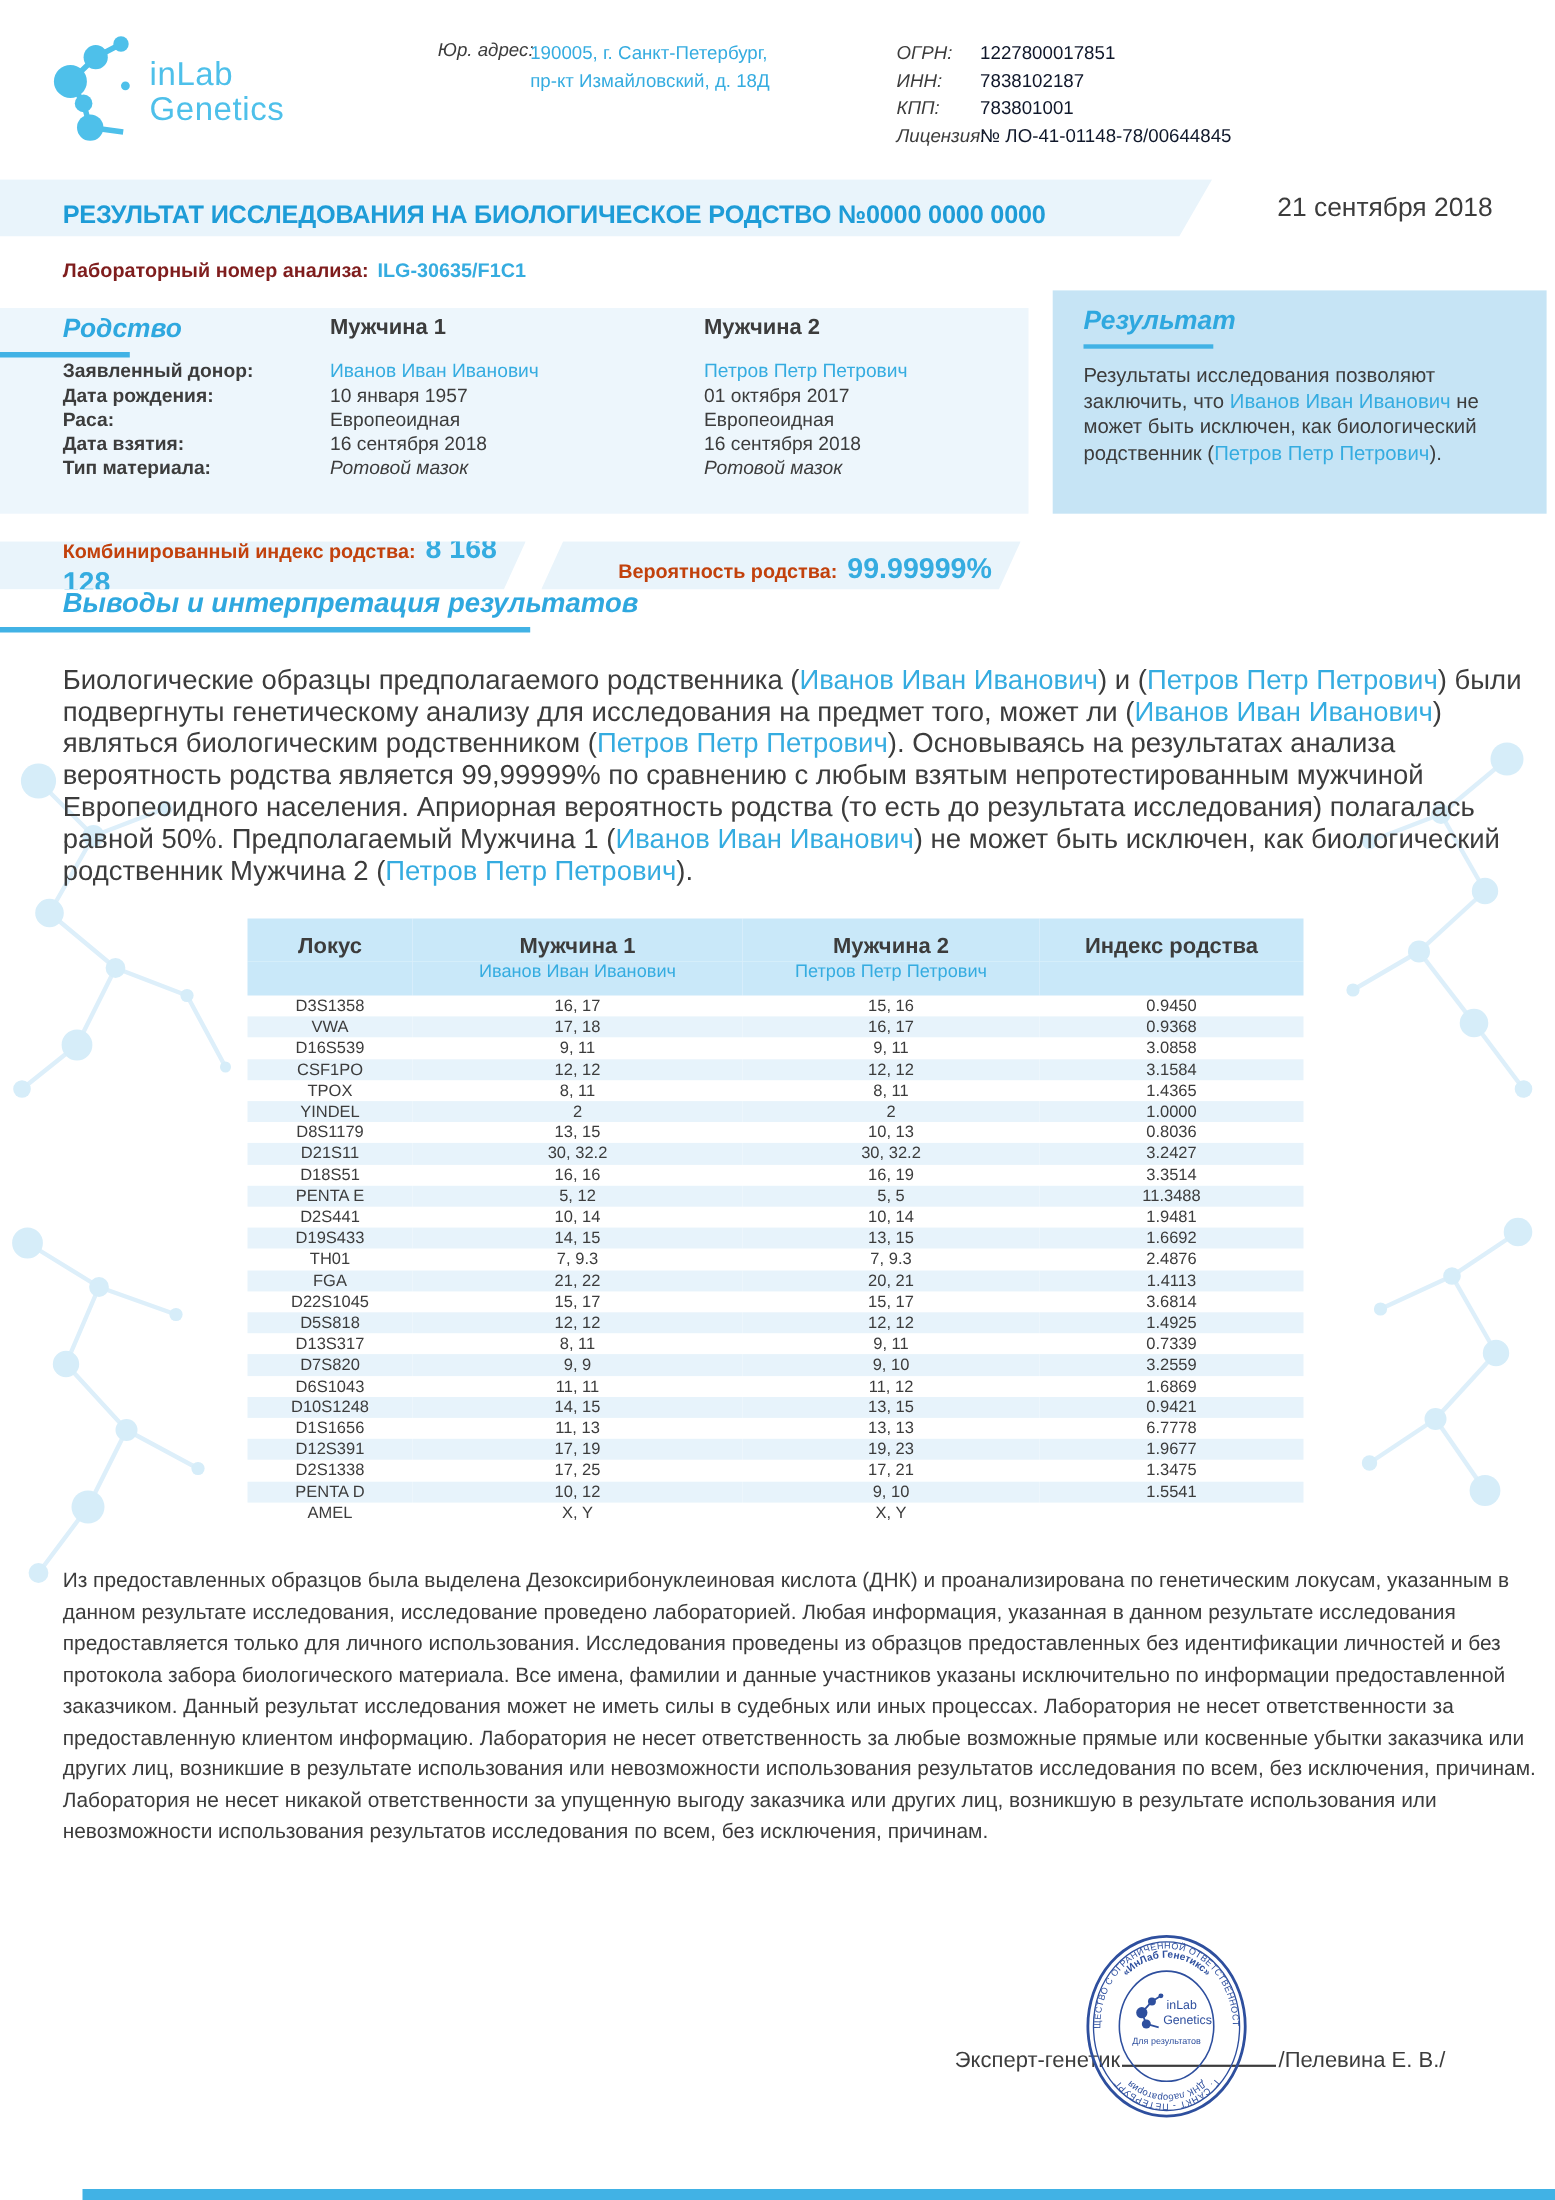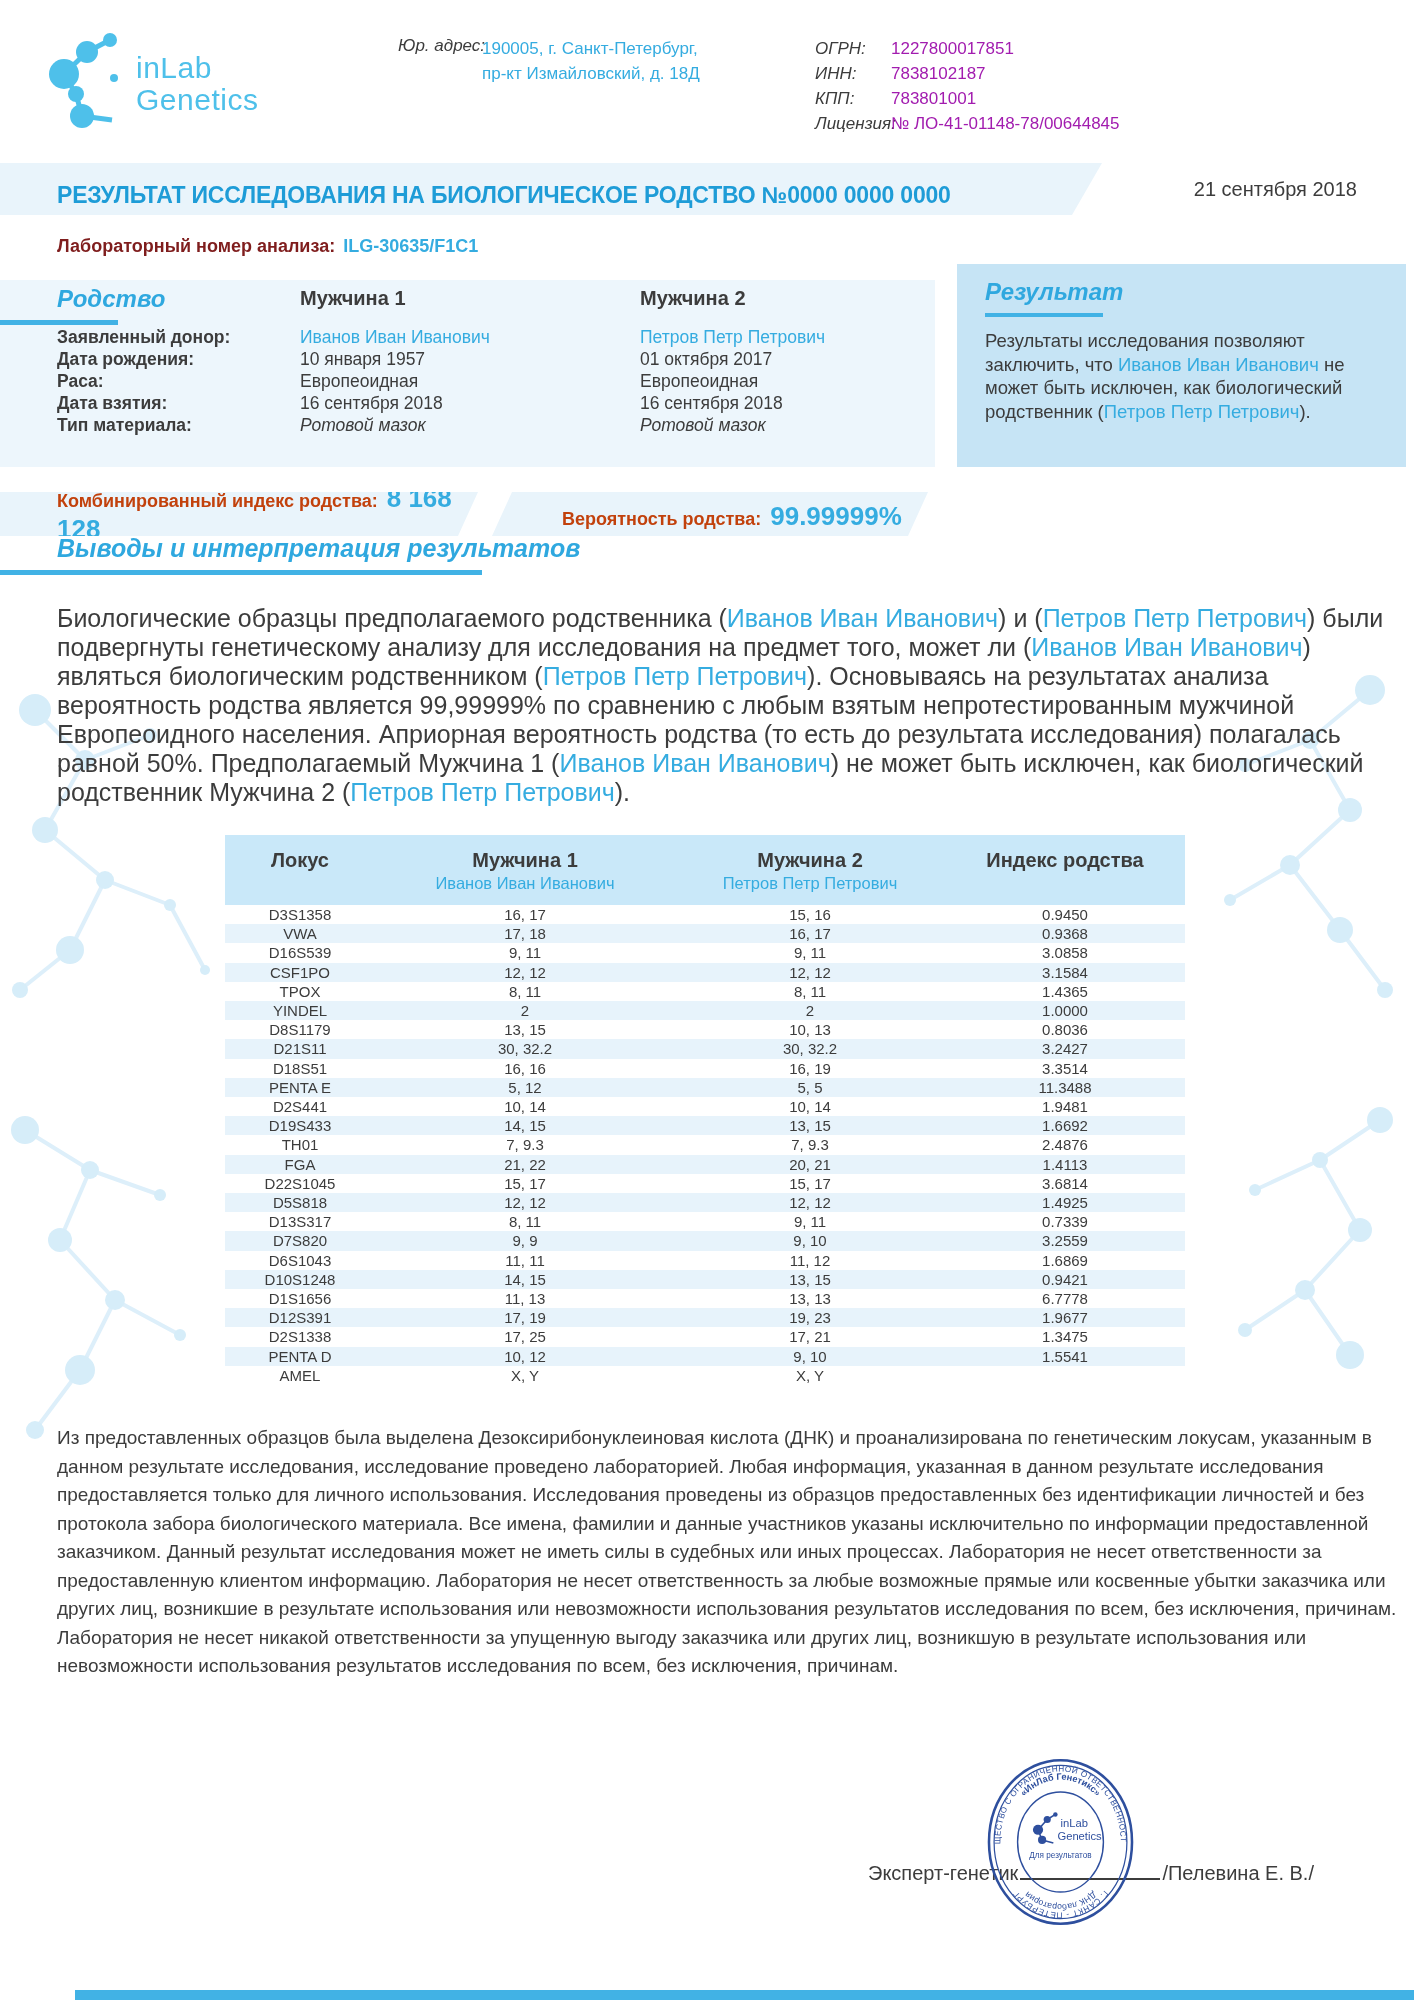--- a/index.html
+++ b/index.html
@@ -11,26 +11,26 @@
   .accent{color:#35ACE0;}
   .layer{position:absolute;inset:0;z-index:1;}
   
   .decor{position:absolute;z-index:0;}
   
   .logo-text{position:absolute;left:136px;top:52px;color:#4EC0EA;font-size:30px;line-height:32px;letter-spacing:.5px;}
   .addr-label{position:absolute;left:398px;top:36px;font-style:italic;font-size:17px;}
   .addr-lines{position:absolute;left:482px;top:36px;font-size:17px;line-height:25px;color:#35ACE0;}
   .registry{position:absolute;left:815px;top:36px;display:grid;grid-template-columns:76px auto;font-size:17px;line-height:25px;}
   .reg-label{font-style:italic;color:#3C3C3C;}
-  .reg-value{color:#a21caf;}
+  .reg-value{color:#0f172a;}
   
   .title-band{position:absolute;left:0;top:163px;width:1102px;height:64px;background:#E9F4FB;
     clip-path:polygon(0 0,1102px 0,1072px 52px,0 52px);display:flex;align-items:center;}
   .title-band .t{padding-left:57px;font-size:23px;font-weight:bold;color:#1E9CD7;letter-spacing:-0.2px;}
-  .doc-date{position:absolute;top:163px;height:52px;right:57px;line-height:52px;font-size:20px;color:#3C3C3C;}
+  .doc-date{position:absolute;top:163px;height:52px;right:57px;line-height:52px;font-size:24px;color:#3C3C3C;}
   .labnum{position:absolute;left:57px;top:236px;font-size:18px;}
   .labnum b{color:#7f1d1d;}
   .labnum .v{color:#35ACE0;font-weight:bold;margin-left:8px;}
   
   .kin-band{position:absolute;left:0;top:280px;width:935px;height:187px;background:#EDF6FC;}
   .sec-title{font-style:italic;font-weight:bold;color:#2FA8DF;}
   .kin-title{position:absolute;left:57px;top:285px;font-size:24px;}
   .kin-underline{position:absolute;left:0;top:320px;width:118px;height:5px;background:#41B2E5;}
   .kin-col-h{position:absolute;top:287px;font-size:20px;font-weight:bold;color:#3C3C3C;}
   .kin-grid{position:absolute;left:57px;top:326px;display:grid;grid-template-columns:243px 340px 1fr;

